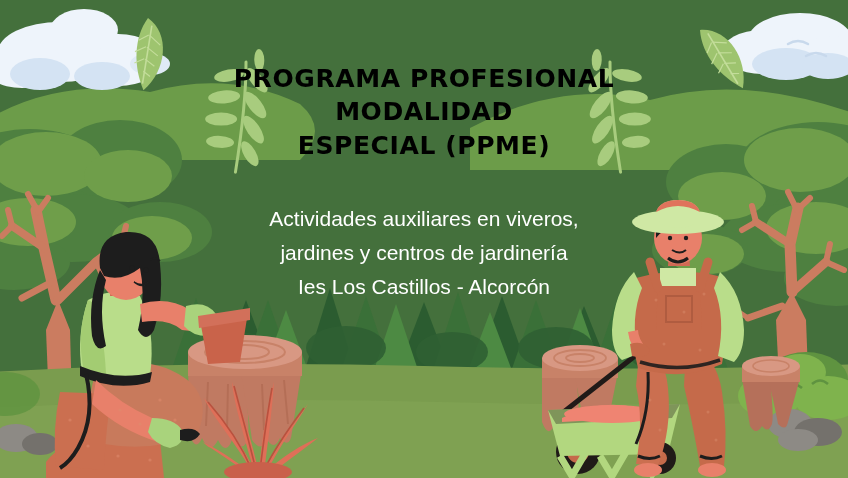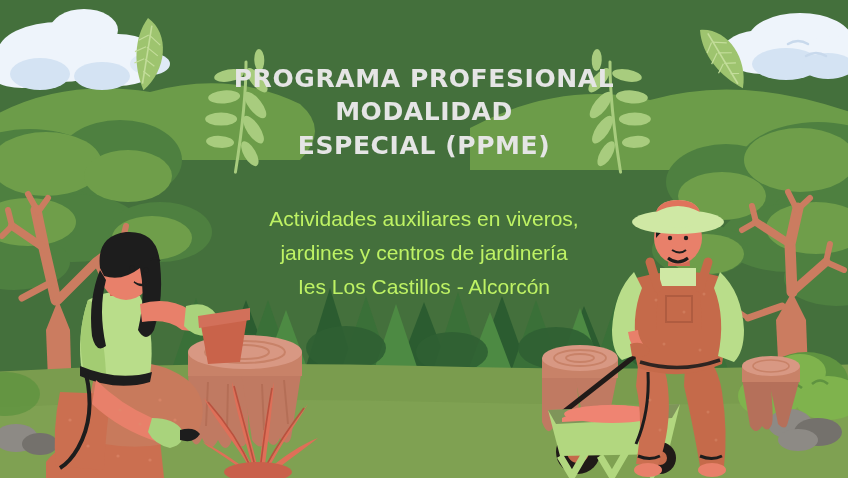--- a/index.html
+++ b/index.html
@@ -16,33 +16,33 @@
   
   #text-block{
     position:absolute;
     left:0;top:0;width:848px;height:478px;
     display:flex;flex-direction:column;align-items:center;
     pointer-events:none;
     z-index:40;
   }
   #title{
     margin-top:62px;
-    color:#e5e5e5;
+    color:#000000;
     font-size:25px;
     font-weight:bold;
     letter-spacing:0.6px;
     line-height:1.33;
     text-align:center;
     text-transform:uppercase;
     font-family:"DejaVu Sans", sans-serif;
     white-space:pre-line;
   }
   #subtitle{
     margin-top:40px;
-    color:#bef264;
+    color:#ffffff;
     font-size:21px;
     font-weight:400;
     line-height:1.62;
     text-align:center;
     font-family:"Liberation Sans", sans-serif;
     white-space:pre-line;
   }
 </style>
 </head>
 <body>

